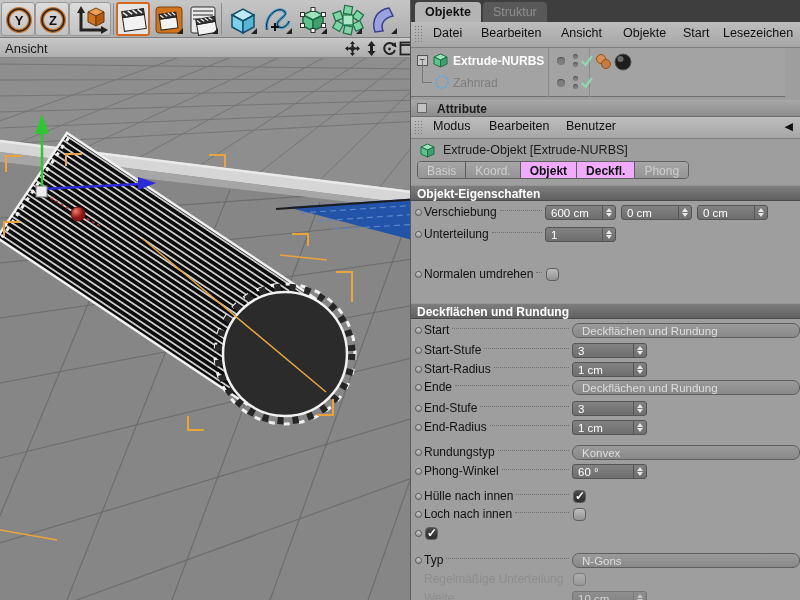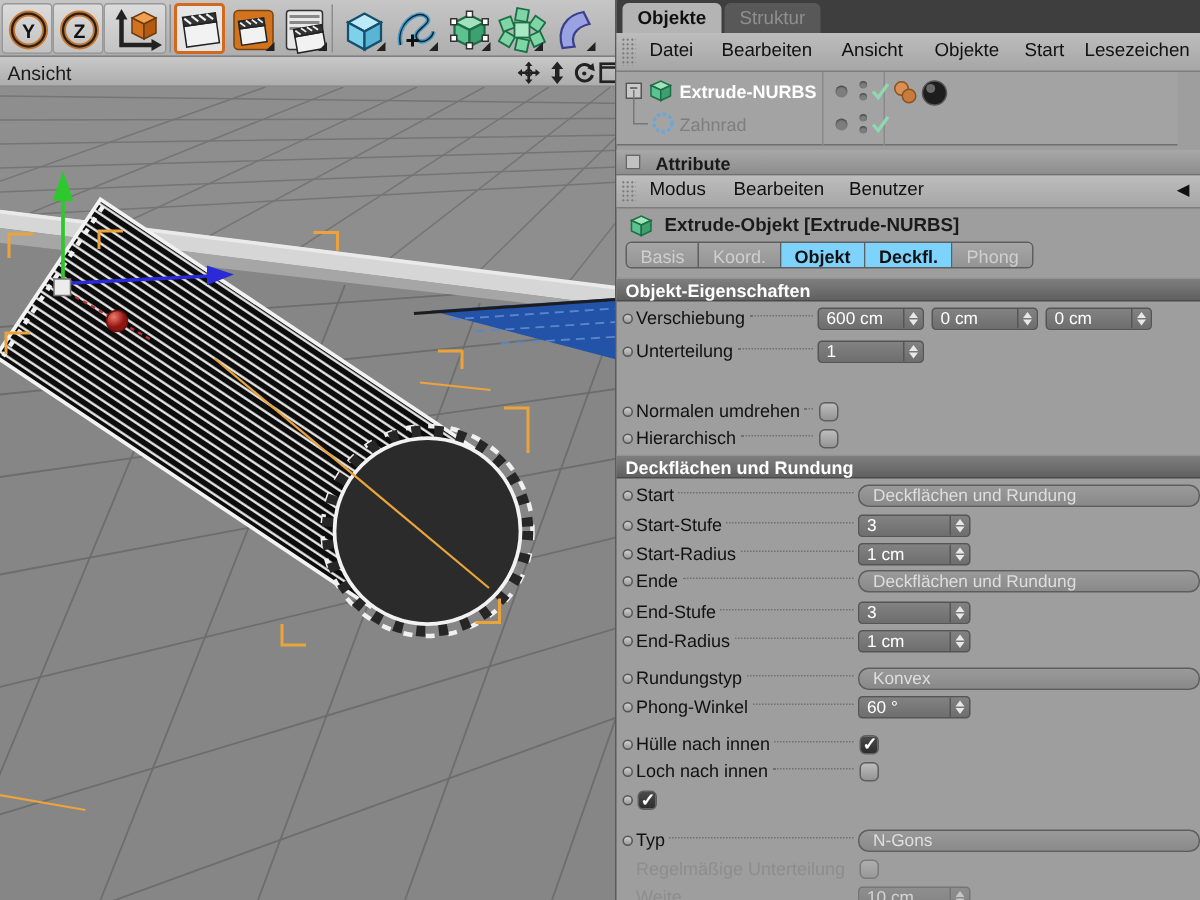--- a/index.html
+++ b/index.html
@@ -39,26 +39,26 @@
   .tlabel.sel{color:#fff;font-weight:bold;}
   .tlabel.dim{color:#7e7e7e;}
   .dot{position:absolute;border-radius:50%;background:#7d7d7d;box-shadow:inset 0 1px 1px rgba(0,0,0,.4);}
   .matico{position:absolute;top:3px;}
 
   
   #attrtitle{position:absolute;left:0;top:100px;width:390px;height:17px;background:linear-gradient(#a8a8a8,#8d8d8d);border-bottom:1px solid #6f6f6f;}
   #attrtitle .sq{position:absolute;left:6px;top:3px;width:10px;height:10px;background:#c2c2c2;border:1px solid #666;}
   #attrtitle .t{position:absolute;left:26px;top:2px;font-weight:bold;}
   #attrmenu .arrowl{position:absolute;right:8px;top:3px;font-size:11px;color:#111;}
-  #objtitle{position:absolute;left:0;top:140px;width:390px;height:20px;font-weight:bold;}
+  #objtitle{position:absolute;left:0;top:140px;width:390px;height:20px;}
   #objtitle .t{position:absolute;left:32px;top:3px;font-size:12.5px;}
   #atabs{position:absolute;left:6px;top:161px;height:18px;display:flex;border:1px solid #5f5f5f;border-radius:4px;overflow:hidden;}
   .atab{height:16px;padding:2px 9px 0 9px;font-size:12px;border-right:1px solid #5f5f5f;background:linear-gradient(#a6a6a6,#949494);color:#cfcfcf;}
   .atab:last-child{border-right:none;}
-  .atab.on{background:#7dd3fc;color:#111;font-weight:bold;}
+  .atab.on{background:#f0abfc;color:#111;font-weight:bold;}
 
   .sechead{position:absolute;left:0;width:390px;height:16px;background:linear-gradient(#7e7e7e,#606060);border-top:1px solid #949494;border-bottom:1px solid #4a4a4a;color:#fff;font-weight:bold;padding:1px 0 0 6px;font-size:12px;}
 
   .arow{position:absolute;left:4px;width:382px;height:16px;display:flex;align-items:center;}
   .oc{width:7px;height:7px;border:1px solid #555;border-radius:50%;margin-right:2px;flex:0 0 7px;background:linear-gradient(#cfcfcf,#9a9a9a);}
   .oc.hid{visibility:hidden;}
   .lblzone{display:flex;align-items:center;overflow:hidden;}
   .g1 .lblzone{flex:0 0 121px;}
   .g2 .lblzone{flex:0 0 148px;}
   .albl{white-space:nowrap;font-size:12px;color:#111;}
@@ -431,30 +431,20 @@
     <div class="arow g1" style="top:266px">
       <span class="oc"></span>
       <span class="lblzone">
           <span class="albl">Normalen umdrehen</span>
           <span class="ldots"></span>
         </span>
       <span class="ctrls">
           <span class="cb"></span>
         </span>
     </div>
-    <div class="arow g1" style="top:284px">
-      <span class="oc"></span>
-      <span class="lblzone">
-          <span class="albl">Hierarchisch</span>
-          <span class="ldots"></span>
-        </span>
-      <span class="ctrls">
-          <span class="cb"></span>
-        </span>
-    </div>
 
     <div class="sechead" style="top:303px">Deckflächen und Rundung</div>
 
     <div class="arow g2" style="top:322px">
       <span class="oc"></span>
       <span class="lblzone">
           <span class="albl">Start</span>
           <span class="ldots"></span>
         </span>
       <span class="ctrls">

